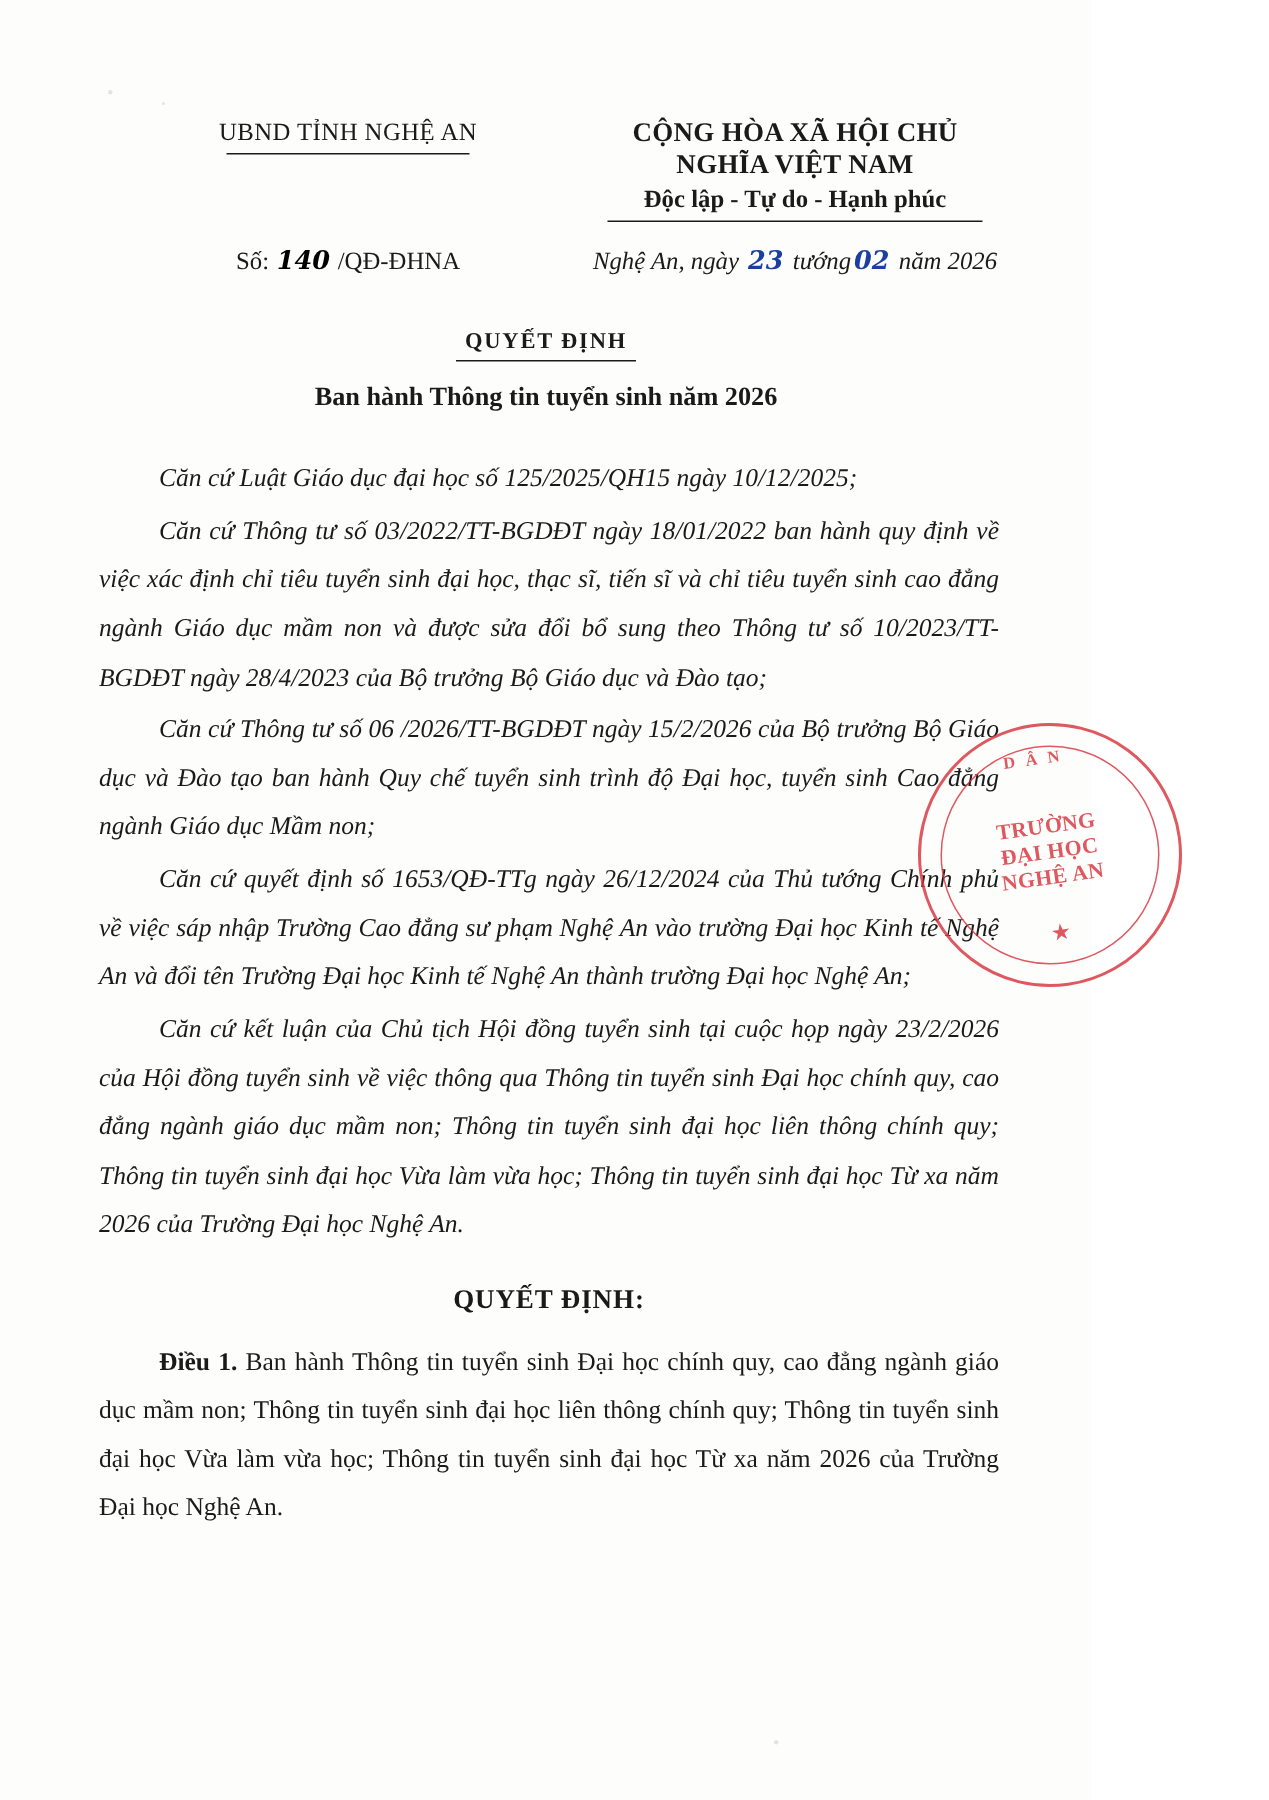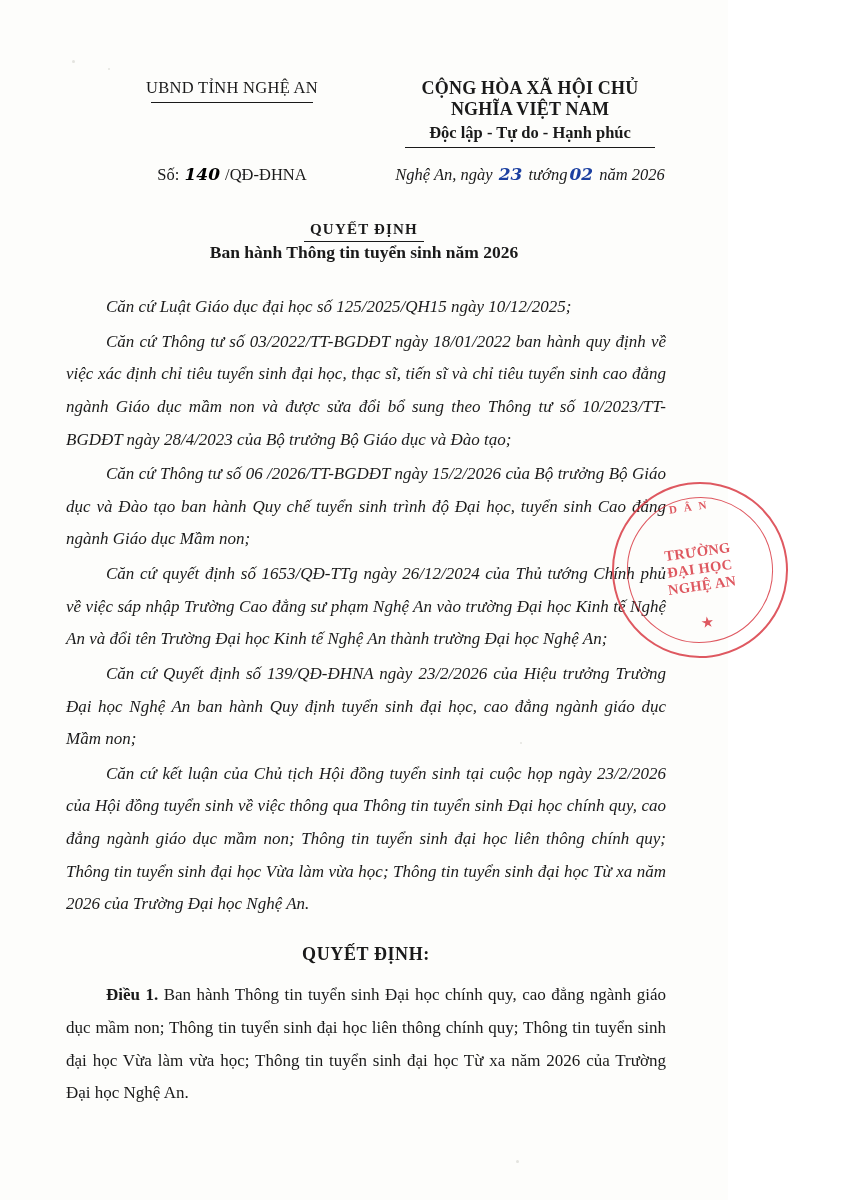--- a/index.html
+++ b/index.html
@@ -121,20 +121,21 @@
   }
   .title-underline {
     width: 120px;
     height: 1px;
     background: #1a1a1a;
     margin: 3px auto 0 auto;
   }
   .title-sub1 {
     font-size: 17.5px;
     font-weight: bold;
+    margin-top: 13px;
   }
   .title-sub2 {
     font-size: 17.5px;
     font-weight: bold;
     margin-top: 9px;
   }
 
   
   .body-text {
     margin: 28px 62px 0 66px;
@@ -275,21 +276,20 @@
     <div class="title-main">QUYẾT ĐỊNH</div>
     <div class="title-underline"></div>
     <div class="title-sub1">Ban hành Thông tin tuyển sinh năm 2026</div>
   </div>
 
   <div class="body-text">
     <p class="para">Căn cứ Luật Giáo dục đại học số 125/2025/QH15 ngày 10/12/2025;</p>
     <p class="para">Căn cứ Thông tư số 03/2022/TT-BGDĐT ngày 18/01/2022 ban hành quy định về việc xác định chỉ tiêu tuyển sinh đại học, thạc sĩ, tiến sĩ và chỉ tiêu tuyển sinh cao đẳng ngành Giáo dục mầm non và được sửa đổi bổ sung theo Thông tư số 10/2023/TT-BGDĐT ngày 28/4/2023 của Bộ trưởng Bộ Giáo dục và Đào tạo;</p>
     <p class="para">Căn cứ Thông tư số 06 /2026/TT-BGDĐT ngày 15/2/2026 của Bộ trưởng Bộ Giáo dục và Đào tạo ban hành Quy chế tuyển sinh trình độ Đại học, tuyển sinh Cao đẳng ngành Giáo dục Mầm non;</p>
     <p class="para">Căn cứ quyết định số 1653/QĐ-TTg ngày 26/12/2024 của Thủ tướng Chính phủ về việc sáp nhập Trường Cao đẳng sư phạm Nghệ An vào trường Đại học Kinh tế Nghệ An và đổi tên Trường Đại học Kinh tế Nghệ An thành trường Đại học Nghệ An;</p>
-    <p class="para">Căn cứ Quyết định số 139/QĐ-ĐHNA ngày 23/2/2026 của Hiệu trưởng Trường Đại học Nghệ An ban hành Quy định tuyển sinh đại học, cao đẳng ngành giáo dục Mầm non;</p>
     <p class="para">Căn cứ kết luận của Chủ tịch Hội đồng tuyển sinh tại cuộc họp ngày 23/2/2026 của Hội đồng tuyển sinh về việc thông qua Thông tin tuyển sinh Đại học chính quy, cao đẳng ngành giáo dục mầm non; Thông tin tuyển sinh đại học liên thông chính quy; Thông tin tuyển sinh đại học Vừa làm vừa học; Thông tin tuyển sinh đại học Từ xa năm 2026 của Trường Đại học Nghệ An.</p>
 
     <p class="decision-word">QUYẾT ĐỊNH:</p>
 
     <p class="article"><b>Điều 1.</b><span> Ban hành Thông tin tuyển sinh Đại học chính quy, cao đẳng ngành giáo dục mầm non; Thông tin tuyển sinh đại học liên thông chính quy; Thông tin tuyển sinh đại học Vừa làm vừa học; Thông tin tuyển sinh đại học Từ xa năm 2026 của Trường Đại học Nghệ An.</span></p>
   </div>
 
   <div class="seal">
     <div class="seal-inner"></div>
     <div class="seal-arc">DÂN</div>

